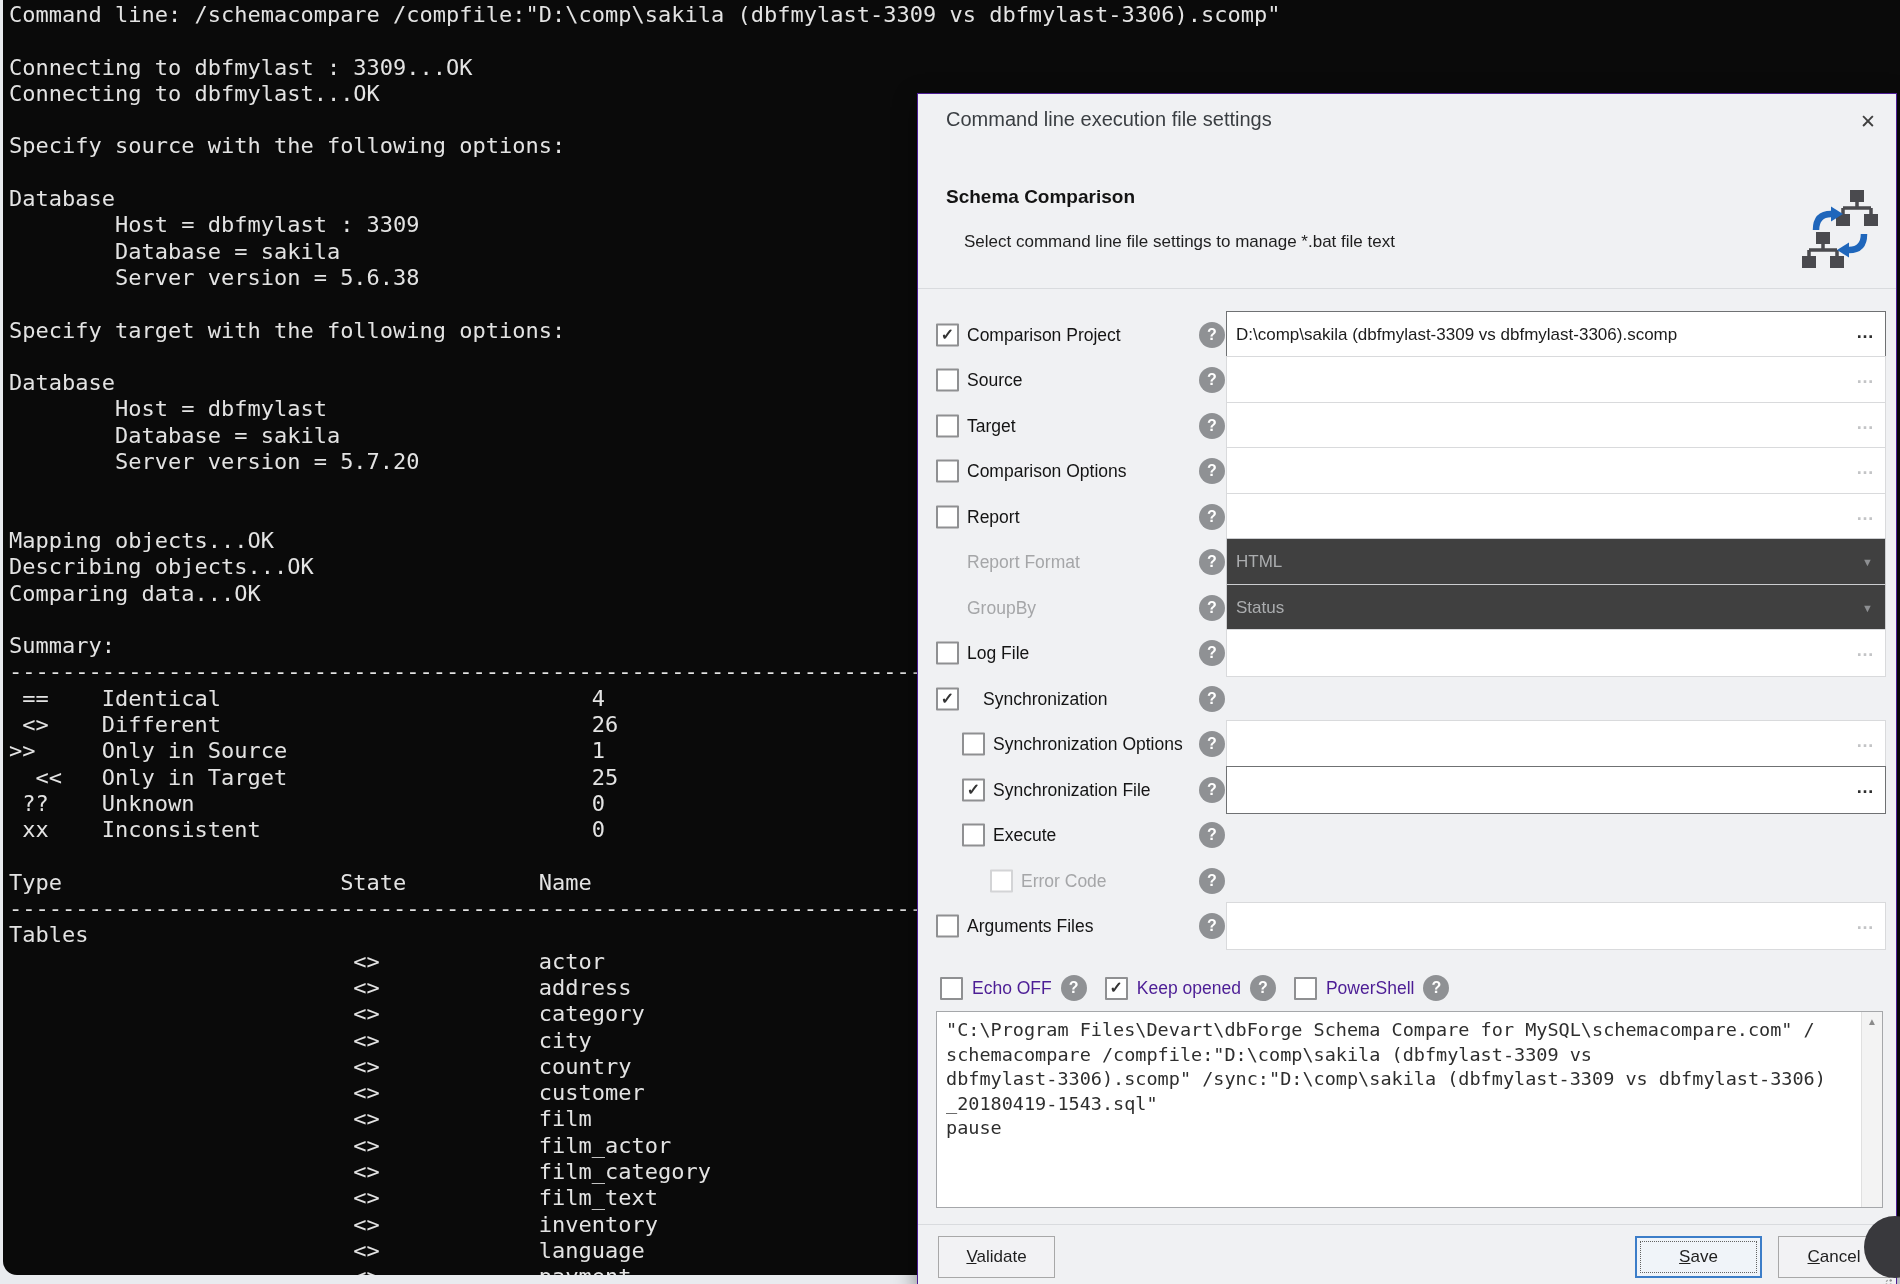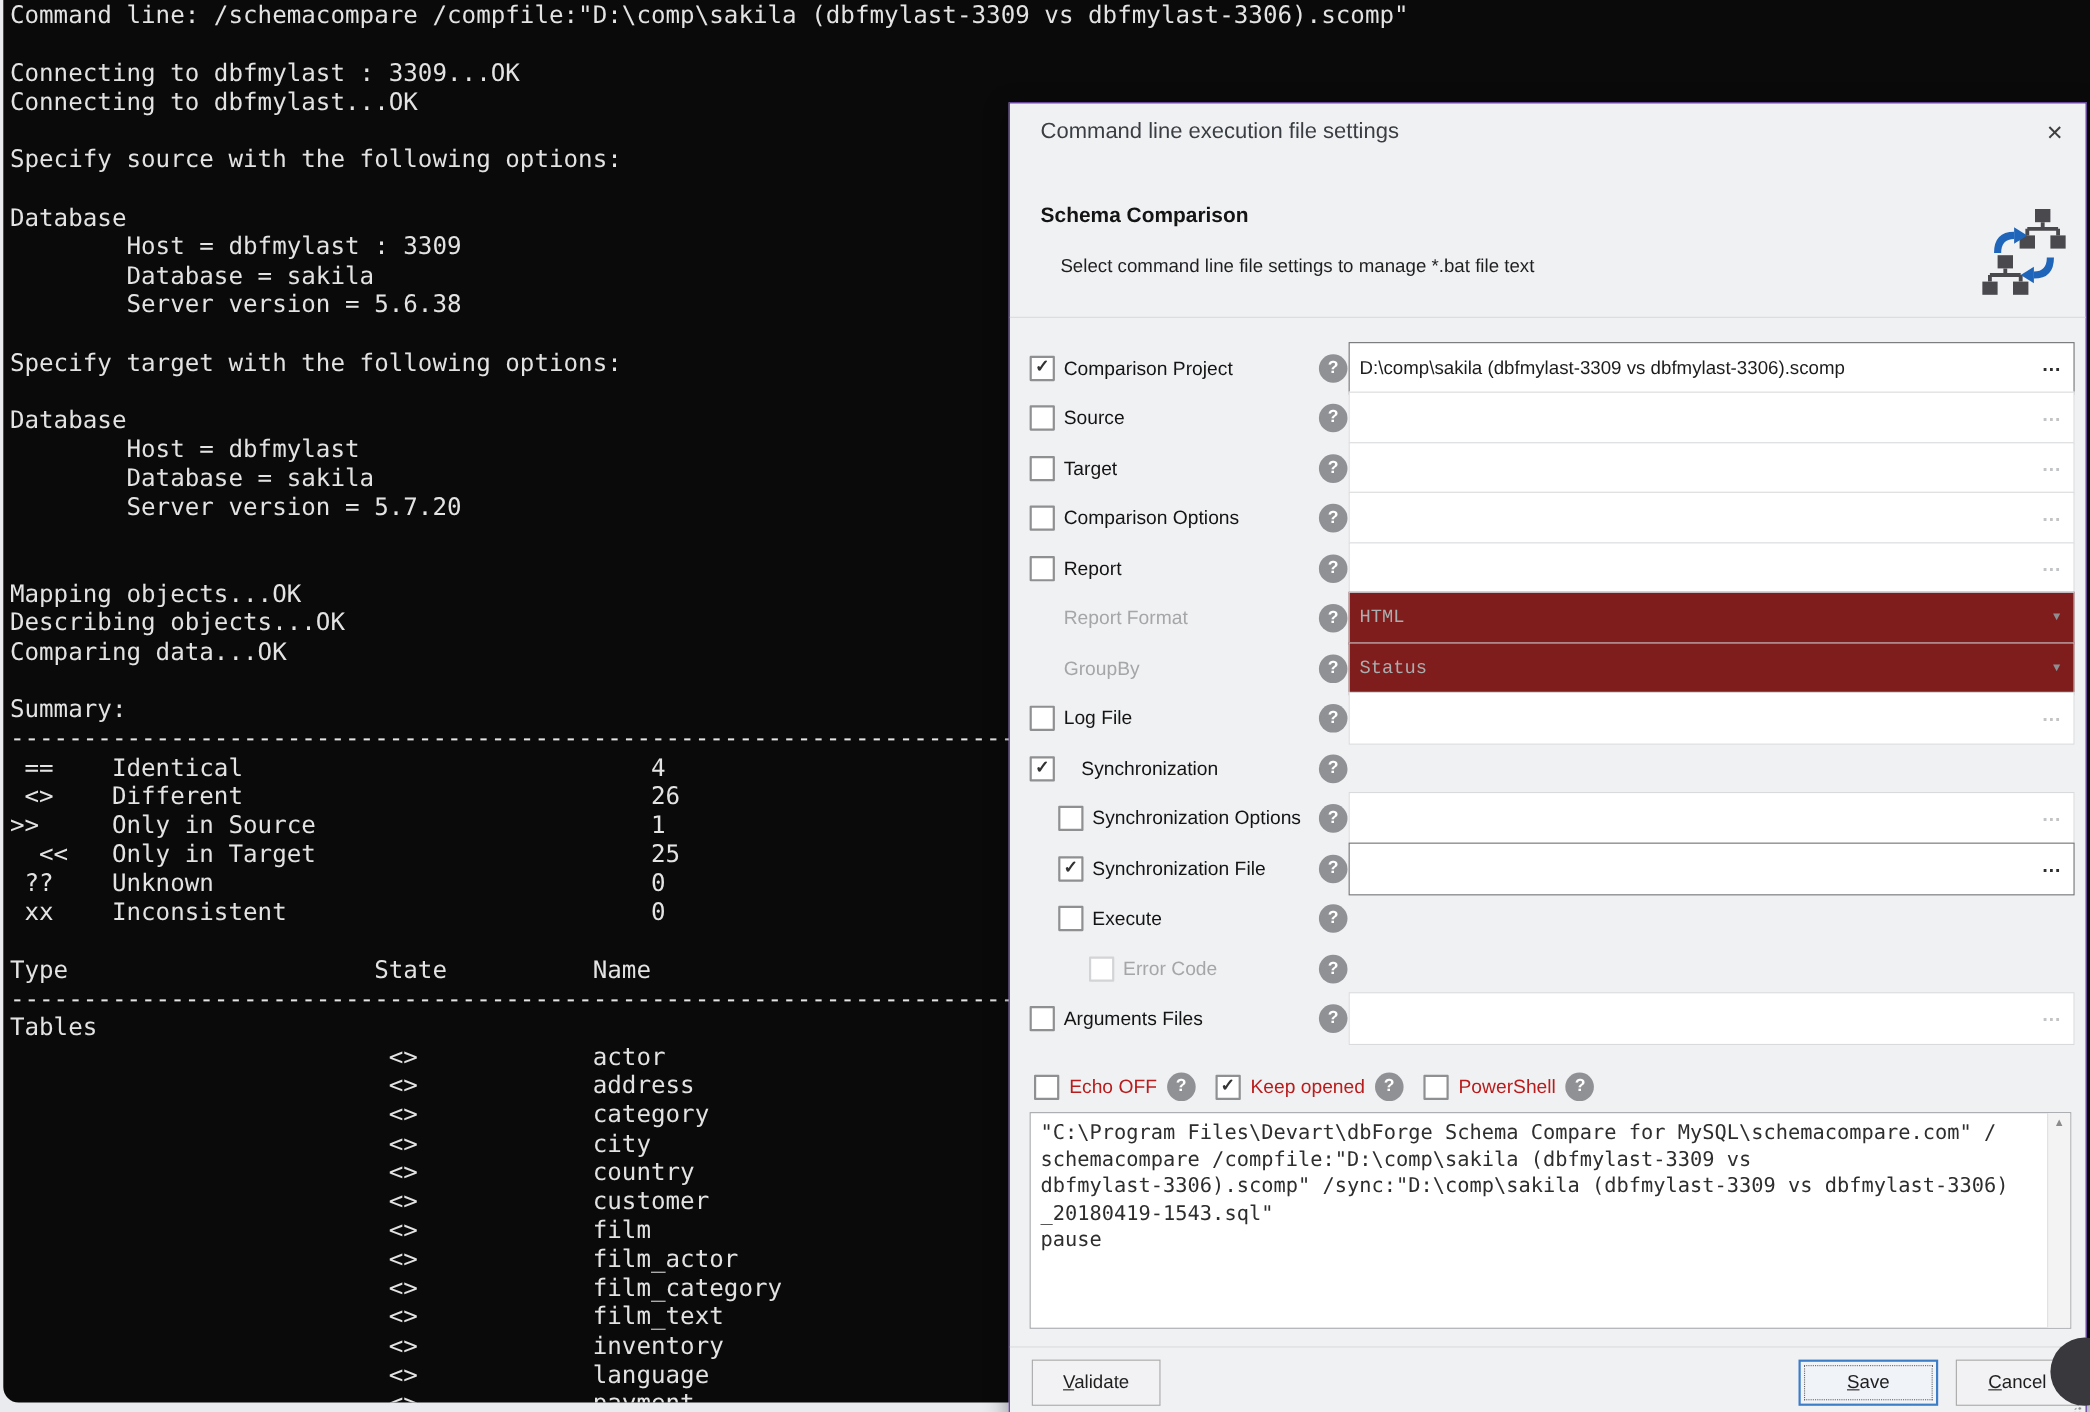--- a/index.html
+++ b/index.html
@@ -39,29 +39,29 @@
         border-radius:50%;background:#8f9194;color:#fff;font-size:16px;font-weight:bold;
         text-align:center;line-height:26px;}
   .field{position:absolute;left:308px;width:660px;height:48px;top:50%;transform:translateY(-50%);
          background:#fff;border:1px solid #d9dadc;box-sizing:border-box;}
   .field.filled{border-color:#6f7173;}
   .field-text{position:absolute;left:9px;top:50%;transform:translateY(-50%);font-size:17px;
               color:#1c1c1c;white-space:nowrap;overflow:hidden;max-width:600px;}
   .browse{position:absolute;right:10px;top:44%;transform:translateY(-50%);font-size:18px;
           font-weight:bold;color:#c3c4c6;letter-spacing:1px;}
   .browse.dark{color:#2e2e2e;}
-  .field.dropdown{background:#7f1d1d;border-color:#cccdd0;font-family:Liberation Mono, monospace;}
+  .field.dropdown{background:#404040;border-color:#cccdd0;}
   .dd-text{color:#abadaf;}
   .dd-arrow{position:absolute;right:12px;top:50%;transform:translateY(-50%);font-size:11px;color:#8d8f92;}
 
   
   .bottom-checks{position:absolute;left:22px;top:874px;height:40px;display:flex;align-items:center;}
   .bc-item{display:flex;align-items:center;margin-right:18px;}
   .bc-item .cb{position:static;transform:none;margin-right:9px;}
-  .bc-label{font-size:17.5px;color:#b91c1c;margin-right:9px;white-space:nowrap;}
+  .bc-label{font-size:17.5px;color:#4c1d95;margin-right:9px;white-space:nowrap;}
   .bc-item .help{position:static;transform:none;display:inline-block;}
 
   
   .bat-box{position:absolute;left:18px;top:917px;width:947px;height:197px;background:#fff;
            border:1px solid #a5a7aa;box-sizing:border-box;}
   .bat-pre{margin:0;padding:6px 26px 0 9px;font-family:"DejaVu Sans Mono","Liberation Mono",monospace;
            font-size:18.5px;line-height:24.5px;color:#2e2e2e;white-space:pre;overflow:hidden;}
   .bat-scroll{position:absolute;right:0;top:0;bottom:0;width:20px;background:#f3f3f3;
               border-left:1px solid #e0e0e0;text-align:center;}
   .bat-scroll .up{display:block;font-size:10px;color:#8b8b8b;margin-top:4px;}

